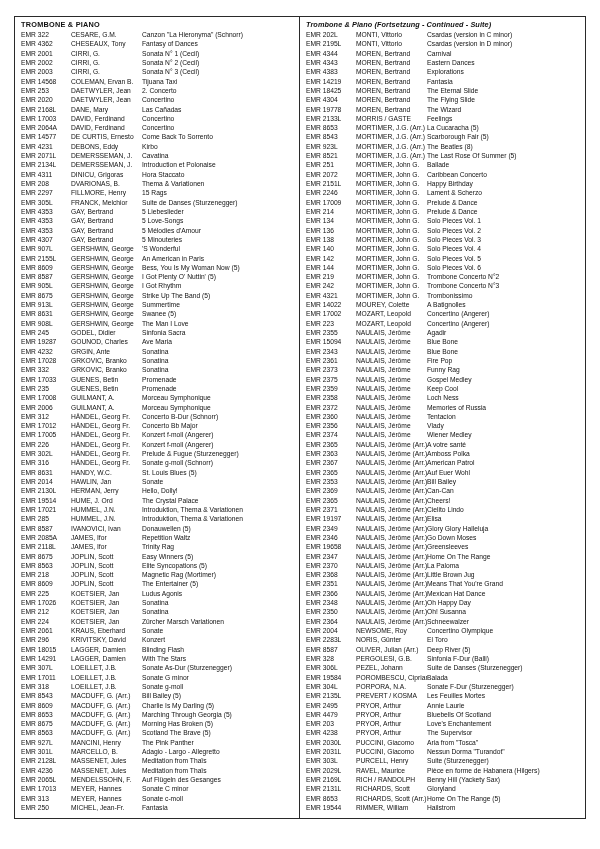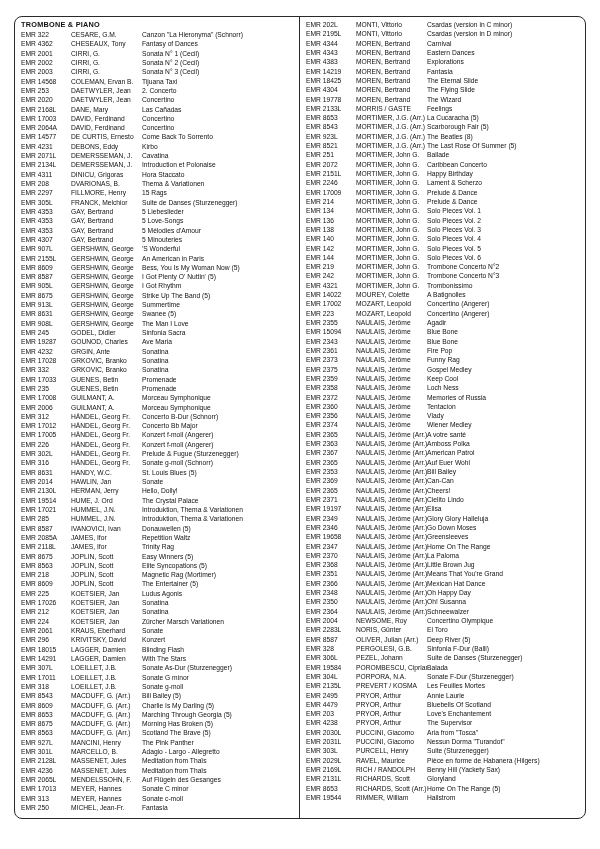--- a/index.html
+++ b/index.html
@@ -3,21 +3,21 @@
 <meta charset="utf-8">
 <style>
   html,body{margin:0;padding:0;}
   body{
     width:600px;height:849px;background:#ffffff;position:relative;
     font-family:"Liberation Sans", sans-serif;color:#111;
     -webkit-font-smoothing:antialiased;
   }
   .sheet{
     position:absolute;left:14px;top:16px;width:572px;height:803px;
-    border:1.3px solid #2a2a2a;border-radius:8px;
+    border:1.3px solid #2a2a2a;border-radius:0;
     display:flex;box-sizing:border-box;background:#fff;
   }
   .col{
     flex:1 1 50%;padding:3px 3px 0 6px;overflow:hidden;box-sizing:border-box;
   }
   .col.left{border-right:1.3px solid #2a2a2a;}
   .col-header{
     font-size:7.3px;font-weight:bold;line-height:10px;
     letter-spacing:.25px;white-space:nowrap;
   }
@@ -452,20 +452,21 @@
           <span class="cell-title">Sonate c-moll</span>
         </div>
         <div class="row">
           <span class="cell-ref">EMR 250</span>
           <span class="cell-composer">MICHEL, Jean-Fr.</span>
           <span class="cell-title">Fantasia</span>
         </div>
       </div>
   </div>
   <div class="col right">
+    <div class="col-header italic">Trombone &amp; Piano (Fortsetzung - Continued - Suite)</div>
     <div>
         <div class="row">
           <span class="cell-ref">EMR 202L</span>
           <span class="cell-composer">MONTI, Vittorio</span>
           <span class="cell-title">Csardas (version in C minor)</span>
         </div>
         <div class="row">
           <span class="cell-ref">EMR 2195L</span>
           <span class="cell-composer">MONTI, Vittorio</span>
           <span class="cell-title">Csardas (version in D minor)</span>

